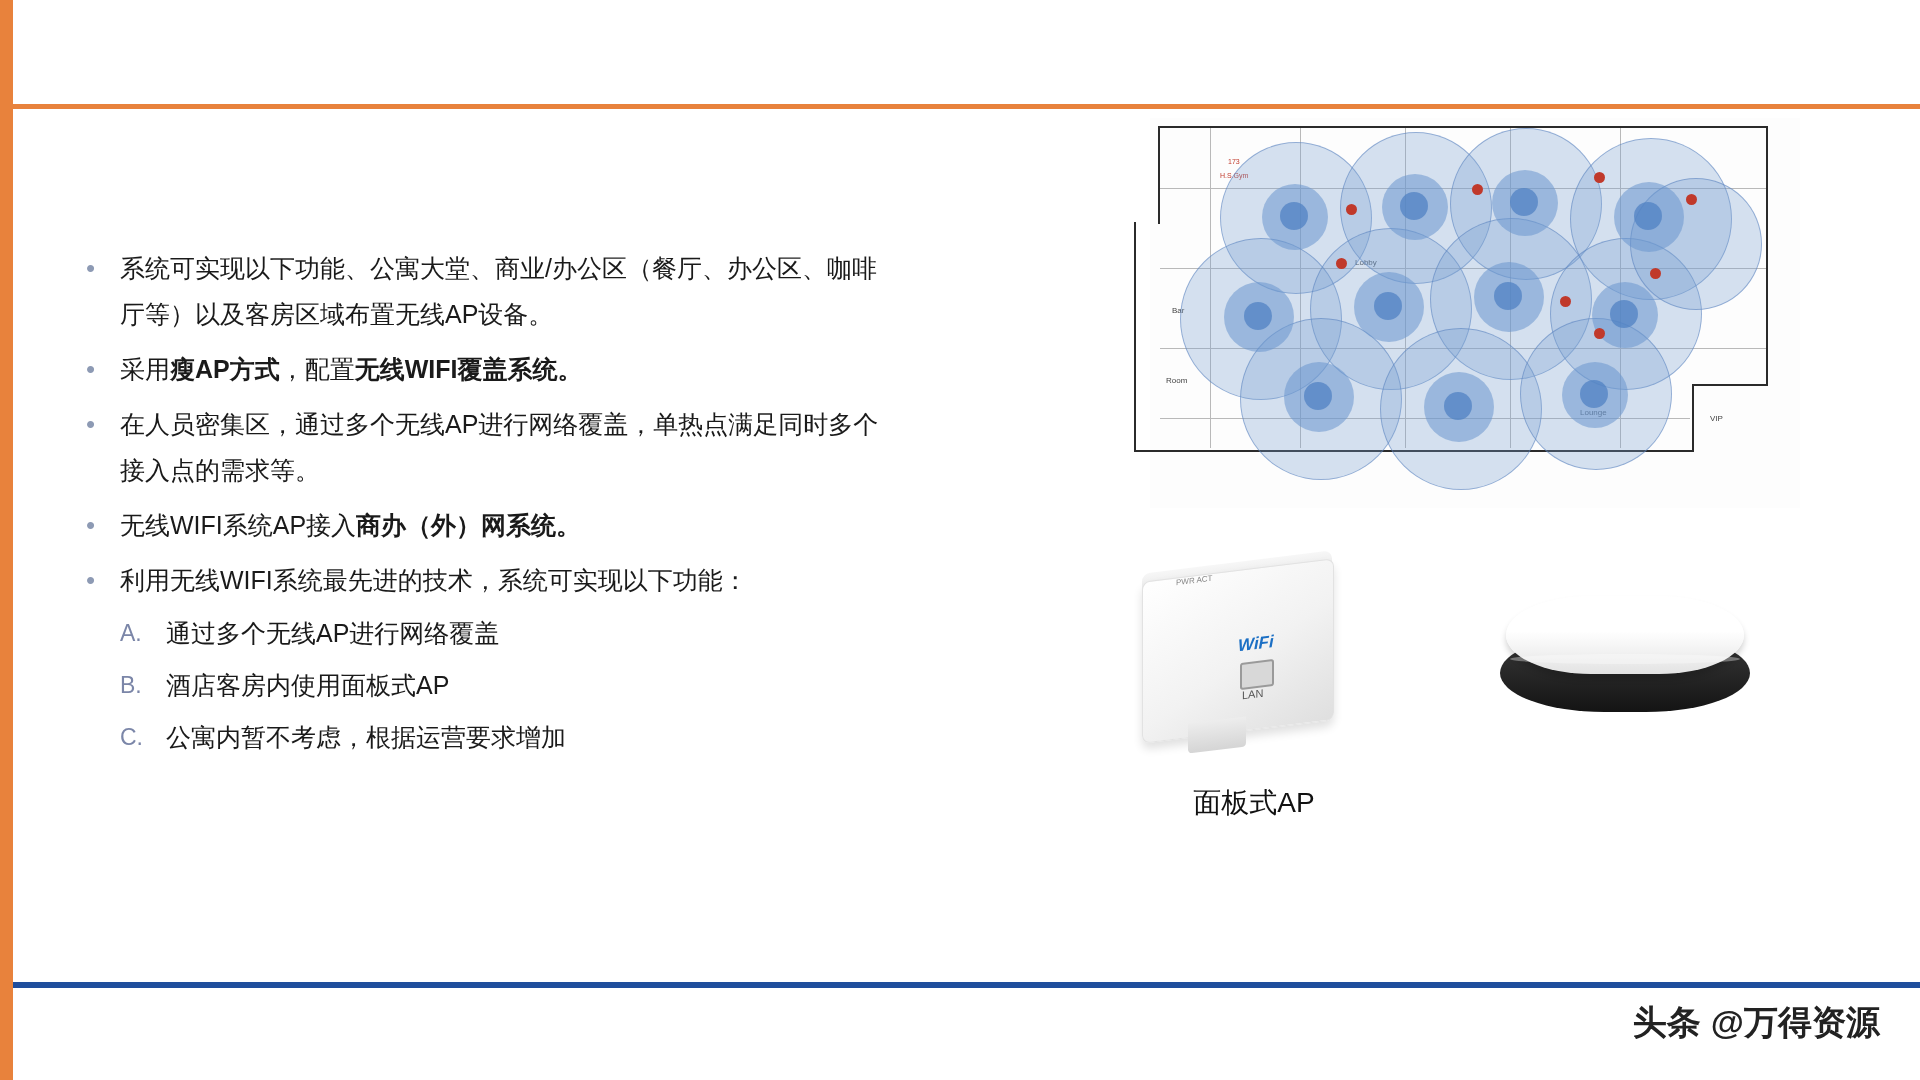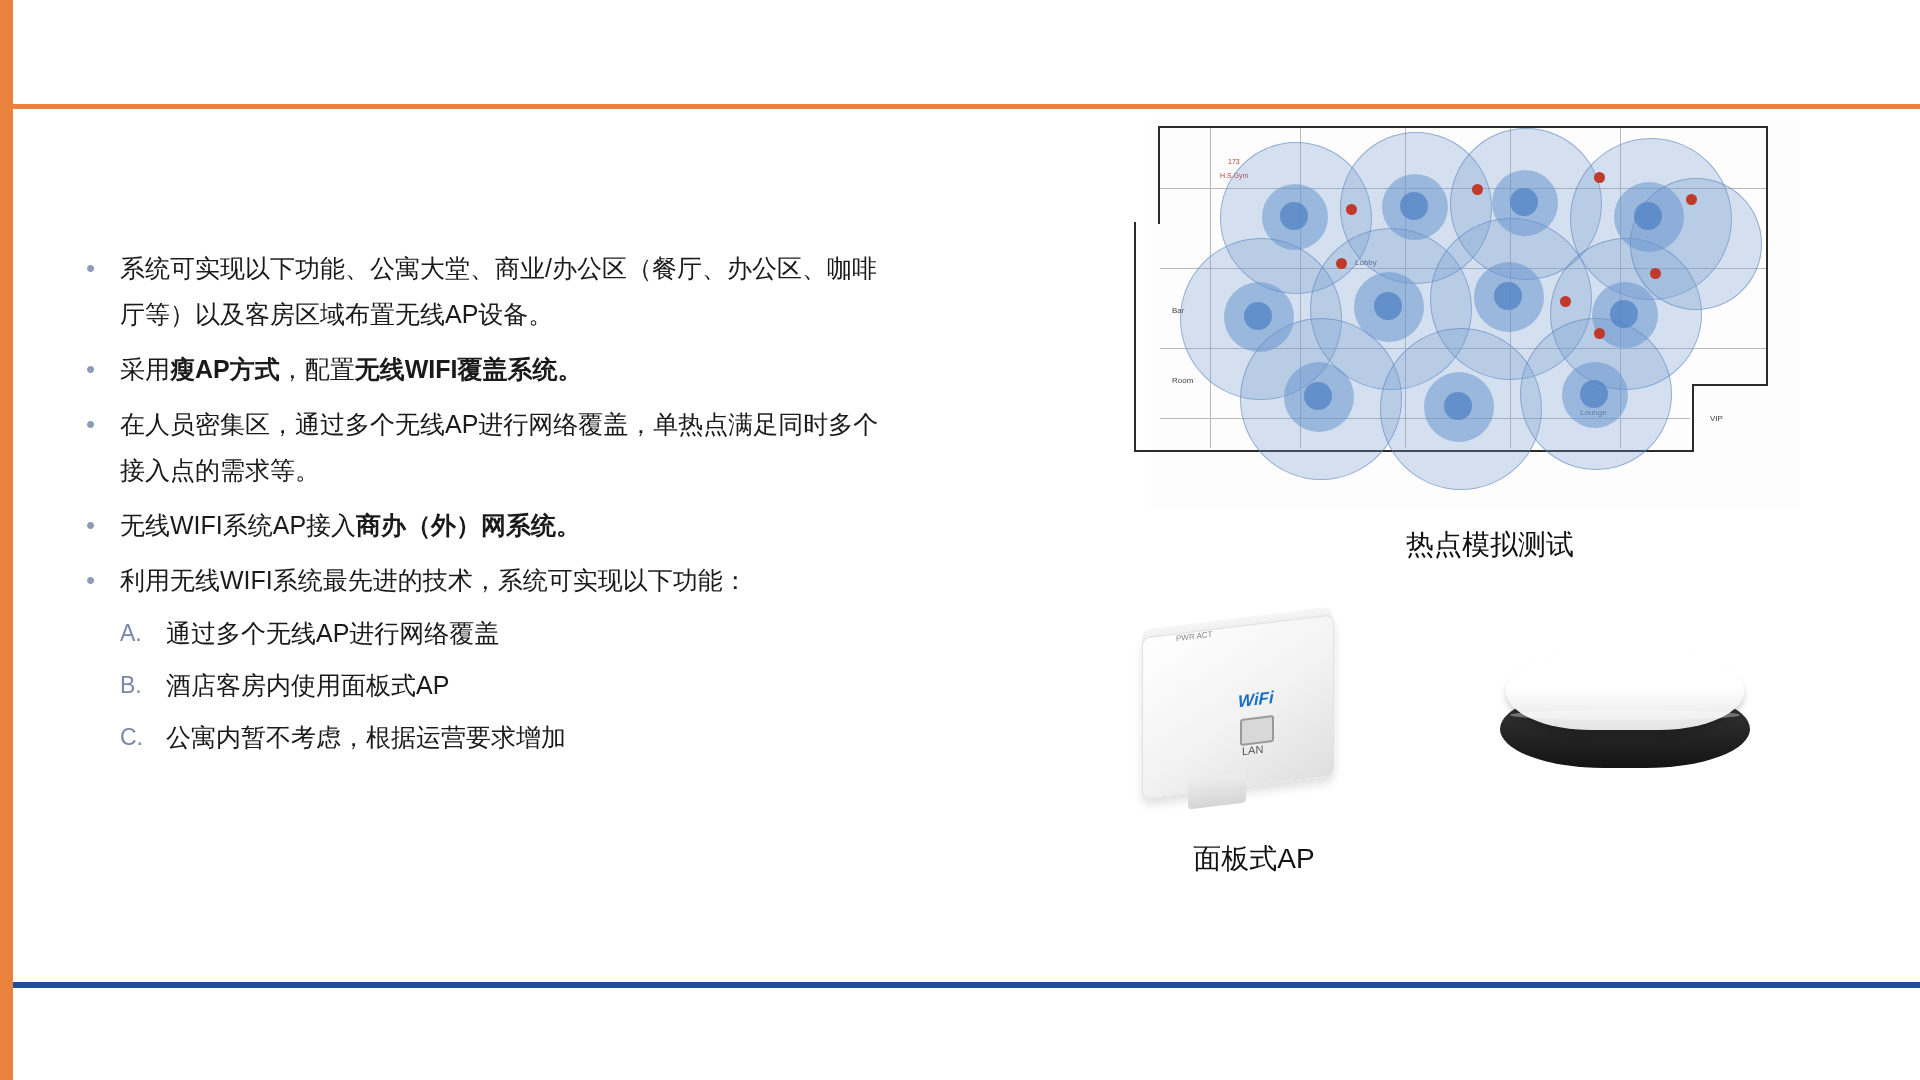--- a/index.html
+++ b/index.html
@@ -409,21 +409,21 @@
         <div class="fp-thin" style="left:470px;top:10px;  width:1px;   height:320px;"></div>
         <div class="fp-thin" style="left:10px; top:70px;  width:606px; height:1px;"></div>
         <div class="fp-thin" style="left:10px; top:150px; width:606px; height:1px;"></div>
         <div class="fp-thin" style="left:10px; top:230px; width:606px; height:1px;"></div>
         <div class="fp-thin" style="left:10px; top:300px; width:530px; height:1px;"></div>
 
         <div class="fp-red" style="left:78px;  top:40px;">173</div>
         <div class="fp-red" style="left:70px;  top:54px;">H.S.Gym</div>
         <div class="fp-label" style="left:205px;top:140px;">Lobby</div>
         <div class="fp-label" style="left:22px; top:188px;">Bar</div>
-        <div class="fp-label" style="left:22px; top:258px;">Room</div>
+        <div class="fp-label" style="left:16px; top:258px;">Room</div>
         <div class="fp-label" style="left:430px;top:290px;">Lounge</div>
         <div class="fp-label" style="left:560px;top:296px;">VIP</div>
 
         <div class="ap-circle" style="left:70px;  top:24px;  width:150px; height:150px;"></div>
         <div class="ap-circle" style="left:190px; top:14px;  width:150px; height:150px;"></div>
         <div class="ap-circle" style="left:300px; top:10px;  width:150px; height:150px;"></div>
         <div class="ap-circle" style="left:420px; top:20px;  width:160px; height:160px;"></div>
         <div class="ap-circle" style="left:30px;  top:120px; width:160px; height:160px;"></div>
         <div class="ap-circle" style="left:160px; top:110px; width:160px; height:160px;"></div>
         <div class="ap-circle" style="left:280px; top:100px; width:160px; height:160px;"></div>
@@ -461,21 +461,20 @@
         <div class="ap-dot" style="left:322px; top:66px;"></div>
         <div class="ap-dot" style="left:444px; top:54px;"></div>
         <div class="ap-dot" style="left:536px; top:76px;"></div>
         <div class="ap-dot" style="left:186px; top:140px;"></div>
         <div class="ap-dot" style="left:500px; top:150px;"></div>
         <div class="ap-dot" style="left:444px; top:210px;"></div>
         <div class="ap-dot" style="left:410px; top:178px;"></div>
       </div>
     </div>
 
-    <div class="caption">热点模拟测试</div>
 
     <div class="devices">
 
       <div class="panel-ap">
         <div class="panel-top"></div>
         <div class="panel-body"></div>
         <div class="panel-tiny">PWR  ACT</div>
         <div class="panel-wifi">WiFi</div>
         <div class="panel-port"></div>
         <div class="panel-lan">LAN</div>
@@ -487,14 +486,18 @@
         <div class="ceil-top"></div>
         <div class="ceil-seam"></div>
       </div>
 
       <div class="dev-cap-panel">面板式AP</div>
     </div>
 
   </div>
 
   <div class="footer-rule"></div>
+  <div class="footer-brand">
+    <span class="brand-badge">头条</span>
+    <span>@万得资源</span>
+  </div>
 
 </div>
 
 </body></html>

